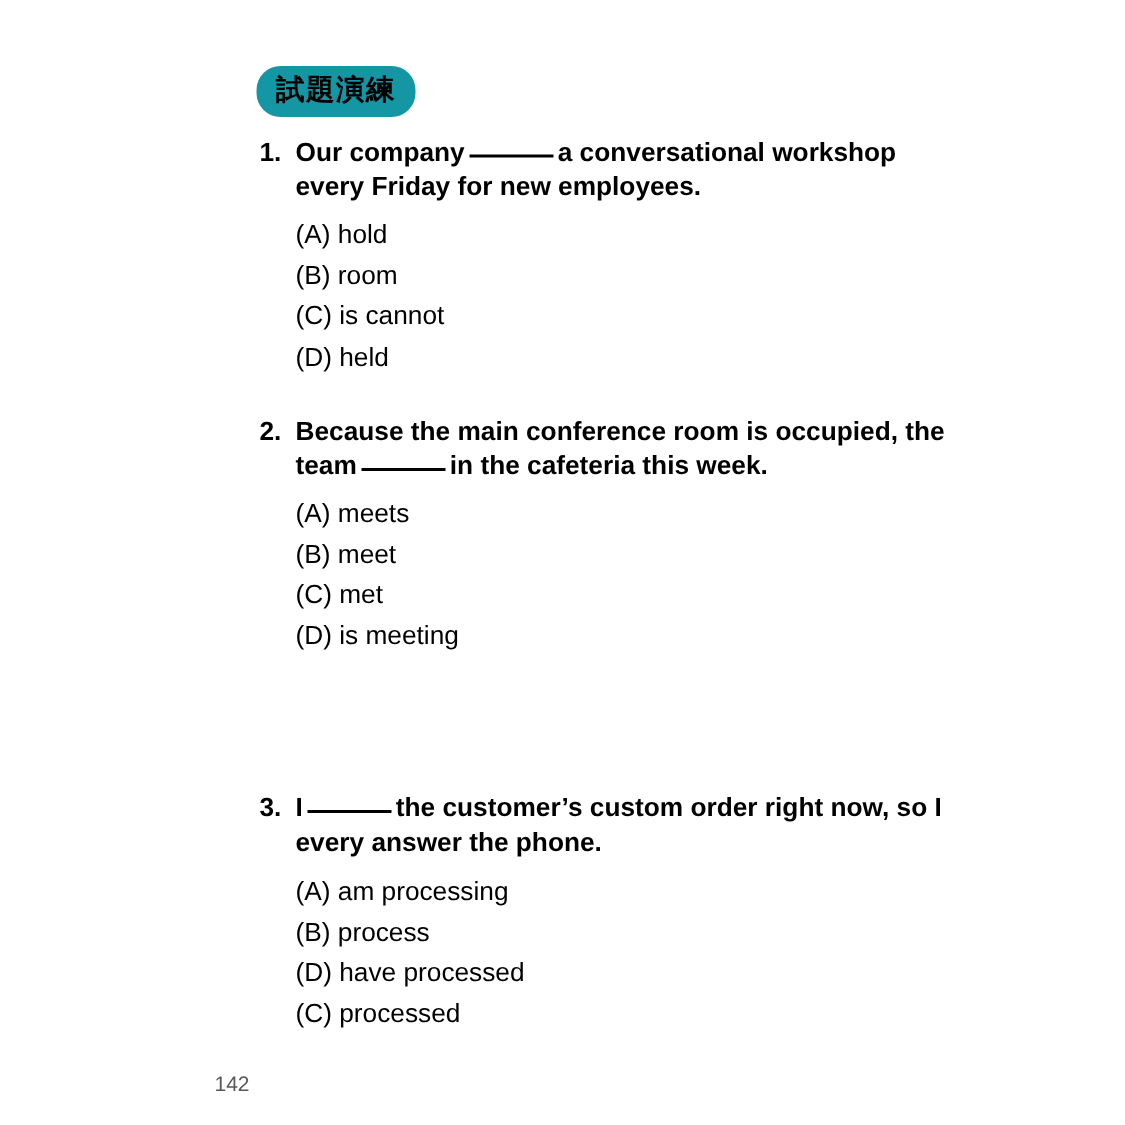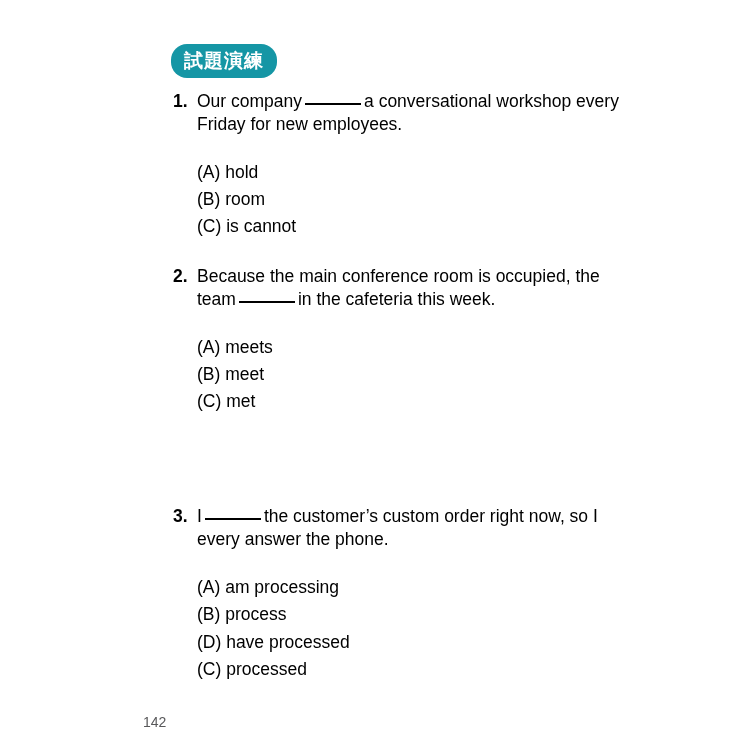--- a/index.html
+++ b/index.html
@@ -18,21 +18,21 @@
     position: relative;
     width: 750px;
     height: 750px;
     box-sizing: border-box;
   }
   .section-badge {
     position: absolute;
     left: 171px;
     top: 44px;
     background: #1596a5;
-    color: #ffffff;
+    color: #000000;
     font-size: 19px;
     font-weight: bold;
     letter-spacing: 1px;
     padding: 7px 13px 8px 13px;
     border-radius: 16px;
     line-height: 1;
     white-space: nowrap;
   }
   .questions {
     position: absolute;
@@ -52,30 +52,31 @@
   .q-num {
     font-weight: bold;
     width: 26px;
     flex: 0 0 26px;
     text-align: left;
     padding-left: 2px;
     box-sizing: border-box;
   }
   .q-text {
     flex: 1 1 auto;
+    font-weight: bold;
   }
   .blank {
     display: inline-block;
     border-bottom: 2px solid #000;
     width: 56px;
     vertical-align: 2px;
     margin: 0 3px;
   }
   .options {
-    margin-top: 23px;
+    margin-top: 7px;
     padding-left: 26px;
   }
   .option {
     font-size: 17.5px;
     line-height: 1.55;
     white-space: nowrap;
   }
   .gap-1 { height: 18px; }
   .gap-2 { height: 84px; }
   .page-number {
@@ -97,34 +98,36 @@
 
     <div class="question">
       <div class="q-head">
         <span class="q-num">1.</span>
         <span class="q-text"><span>Our company</span><span class="blank"></span><span>a conversational workshop every Friday for new employees.</span></span>
       </div>
       <div class="options">
         <div class="option">(A) hold</div>
         <div class="option">(B) room</div>
         <div class="option">(C) is cannot</div>
+        <div class="option">(D) held</div>
       </div>
     </div>
 
     <div class="gap-1"></div>
 
     <div class="question">
       <div class="q-head">
         <span class="q-num">2.</span>
         <span class="q-text"><span>Because the main conference room is occupied, the team</span><span class="blank"></span><span>in the cafeteria this week.</span></span>
       </div>
       <div class="options">
         <div class="option">(A) meets</div>
         <div class="option">(B) meet</div>
         <div class="option">(C) met</div>
+        <div class="option">(D) is meeting</div>
       </div>
     </div>
 
     <div class="gap-2"></div>
 
     <div class="question">
       <div class="q-head">
         <span class="q-num">3.</span>
         <span class="q-text"><span>I</span><span class="blank"></span><span>the customer’s custom order right now, so I every answer the phone.</span></span>
       </div>

